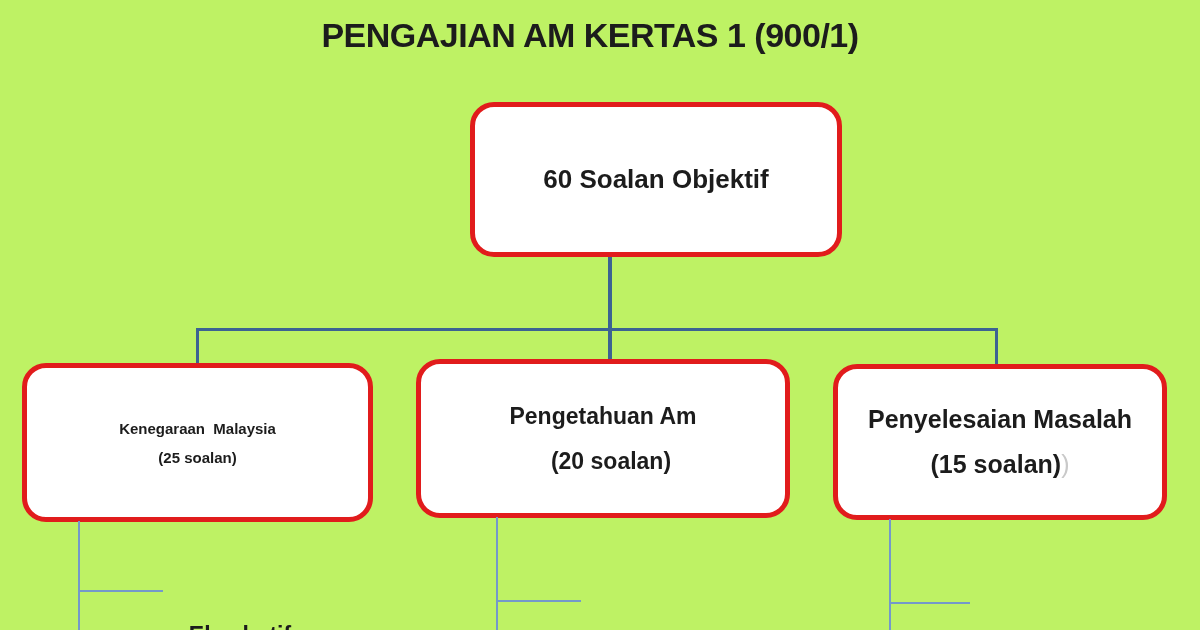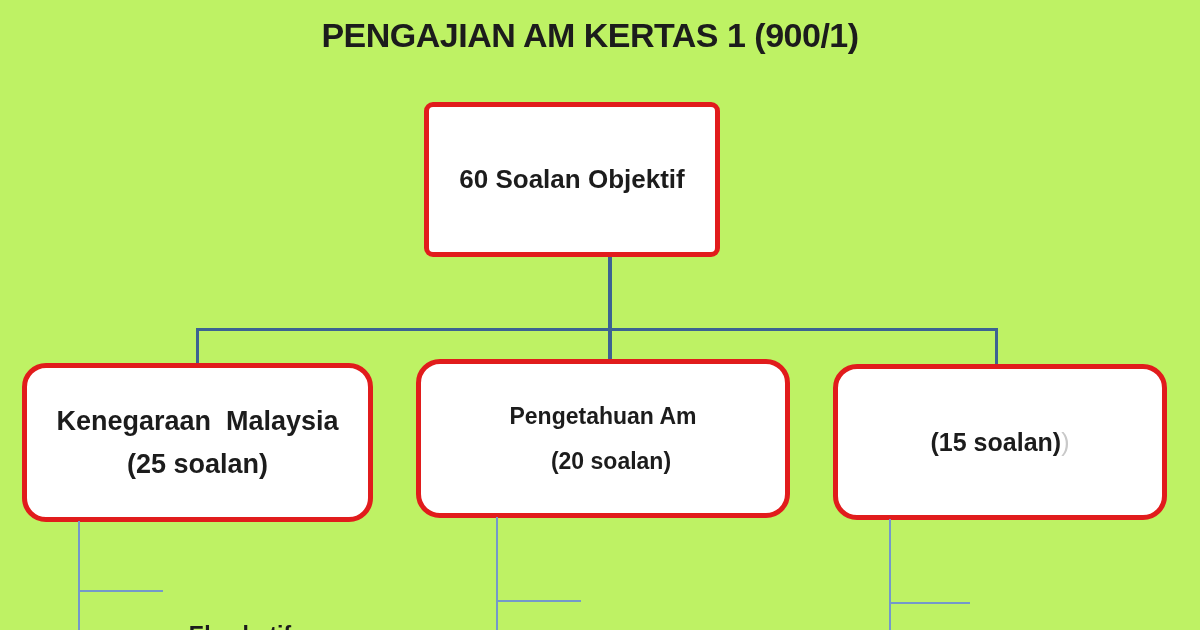--- a/index.html
+++ b/index.html
@@ -24,24 +24,24 @@
     background: #ffffff;
     border: 5px solid #e11c1c;
     border-radius: 24px;
     display: flex; flex-direction: column;
     align-items: center; justify-content: center;
     text-align: center;
     box-sizing: border-box;
   }
   .node .line { white-space: pre; }
 
-  .node-root { left: 424px; top: 102px; width: 296px; height: 155px; font-size: 26px; font-weight: 600; border-radius: 9px; }
+  .node-root { left: 470px; top: 102px; width: 372px; height: 155px; font-size: 26px; font-weight: 600; }
   .node-root .line + .line { margin-top: 18px; }
 
-  .node-left { left: 22px; top: 363px; width: 351px; height: 159px; font-size: 27px; font-weight: 700; }
+  .node-left { left: 22px; top: 363px; width: 351px; height: 159px; font-size: 15px; font-weight: 700; }
   .node-left .line + .line { margin-top: 12px; }
 
   .node-mid { left: 416px; top: 359px; width: 374px; height: 159px; font-size: 23px; font-weight: 700; }
   .node-mid .line + .line { margin-top: 18px; margin-left: 16px; }
 
   .node-right { left: 833px; top: 364px; width: 334px; height: 156px; font-size: 25px; font-weight: 600; }
   .node-right .line + .line { margin-top: 16px; }
 
   .ghost { color: #c9c9c9; font-weight: 400; }
 
@@ -84,20 +84,21 @@
     <div class="line">Kenegaraan  Malaysia</div>
     <div class="line">(25 soalan)</div>
   </div>
 
   <div class="node node-mid">
     <div class="line">Pengetahuan Am</div>
     <div class="line">(20 soalan)</div>
   </div>
 
   <div class="node node-right">
+    <div class="line">Penyelesaian Masalah</div>
     <div class="line"><span>(15 soalan)</span><span class="ghost">)</span></div>
   </div>
 
   <div class="subconn sub-l-v"></div>
   <div class="subconn sub-l-tick"></div>
   <div class="subconn sub-m-v"></div>
   <div class="subconn sub-m-tick"></div>
   <div class="subconn sub-r-v"></div>
   <div class="subconn sub-r-tick"></div>
 

